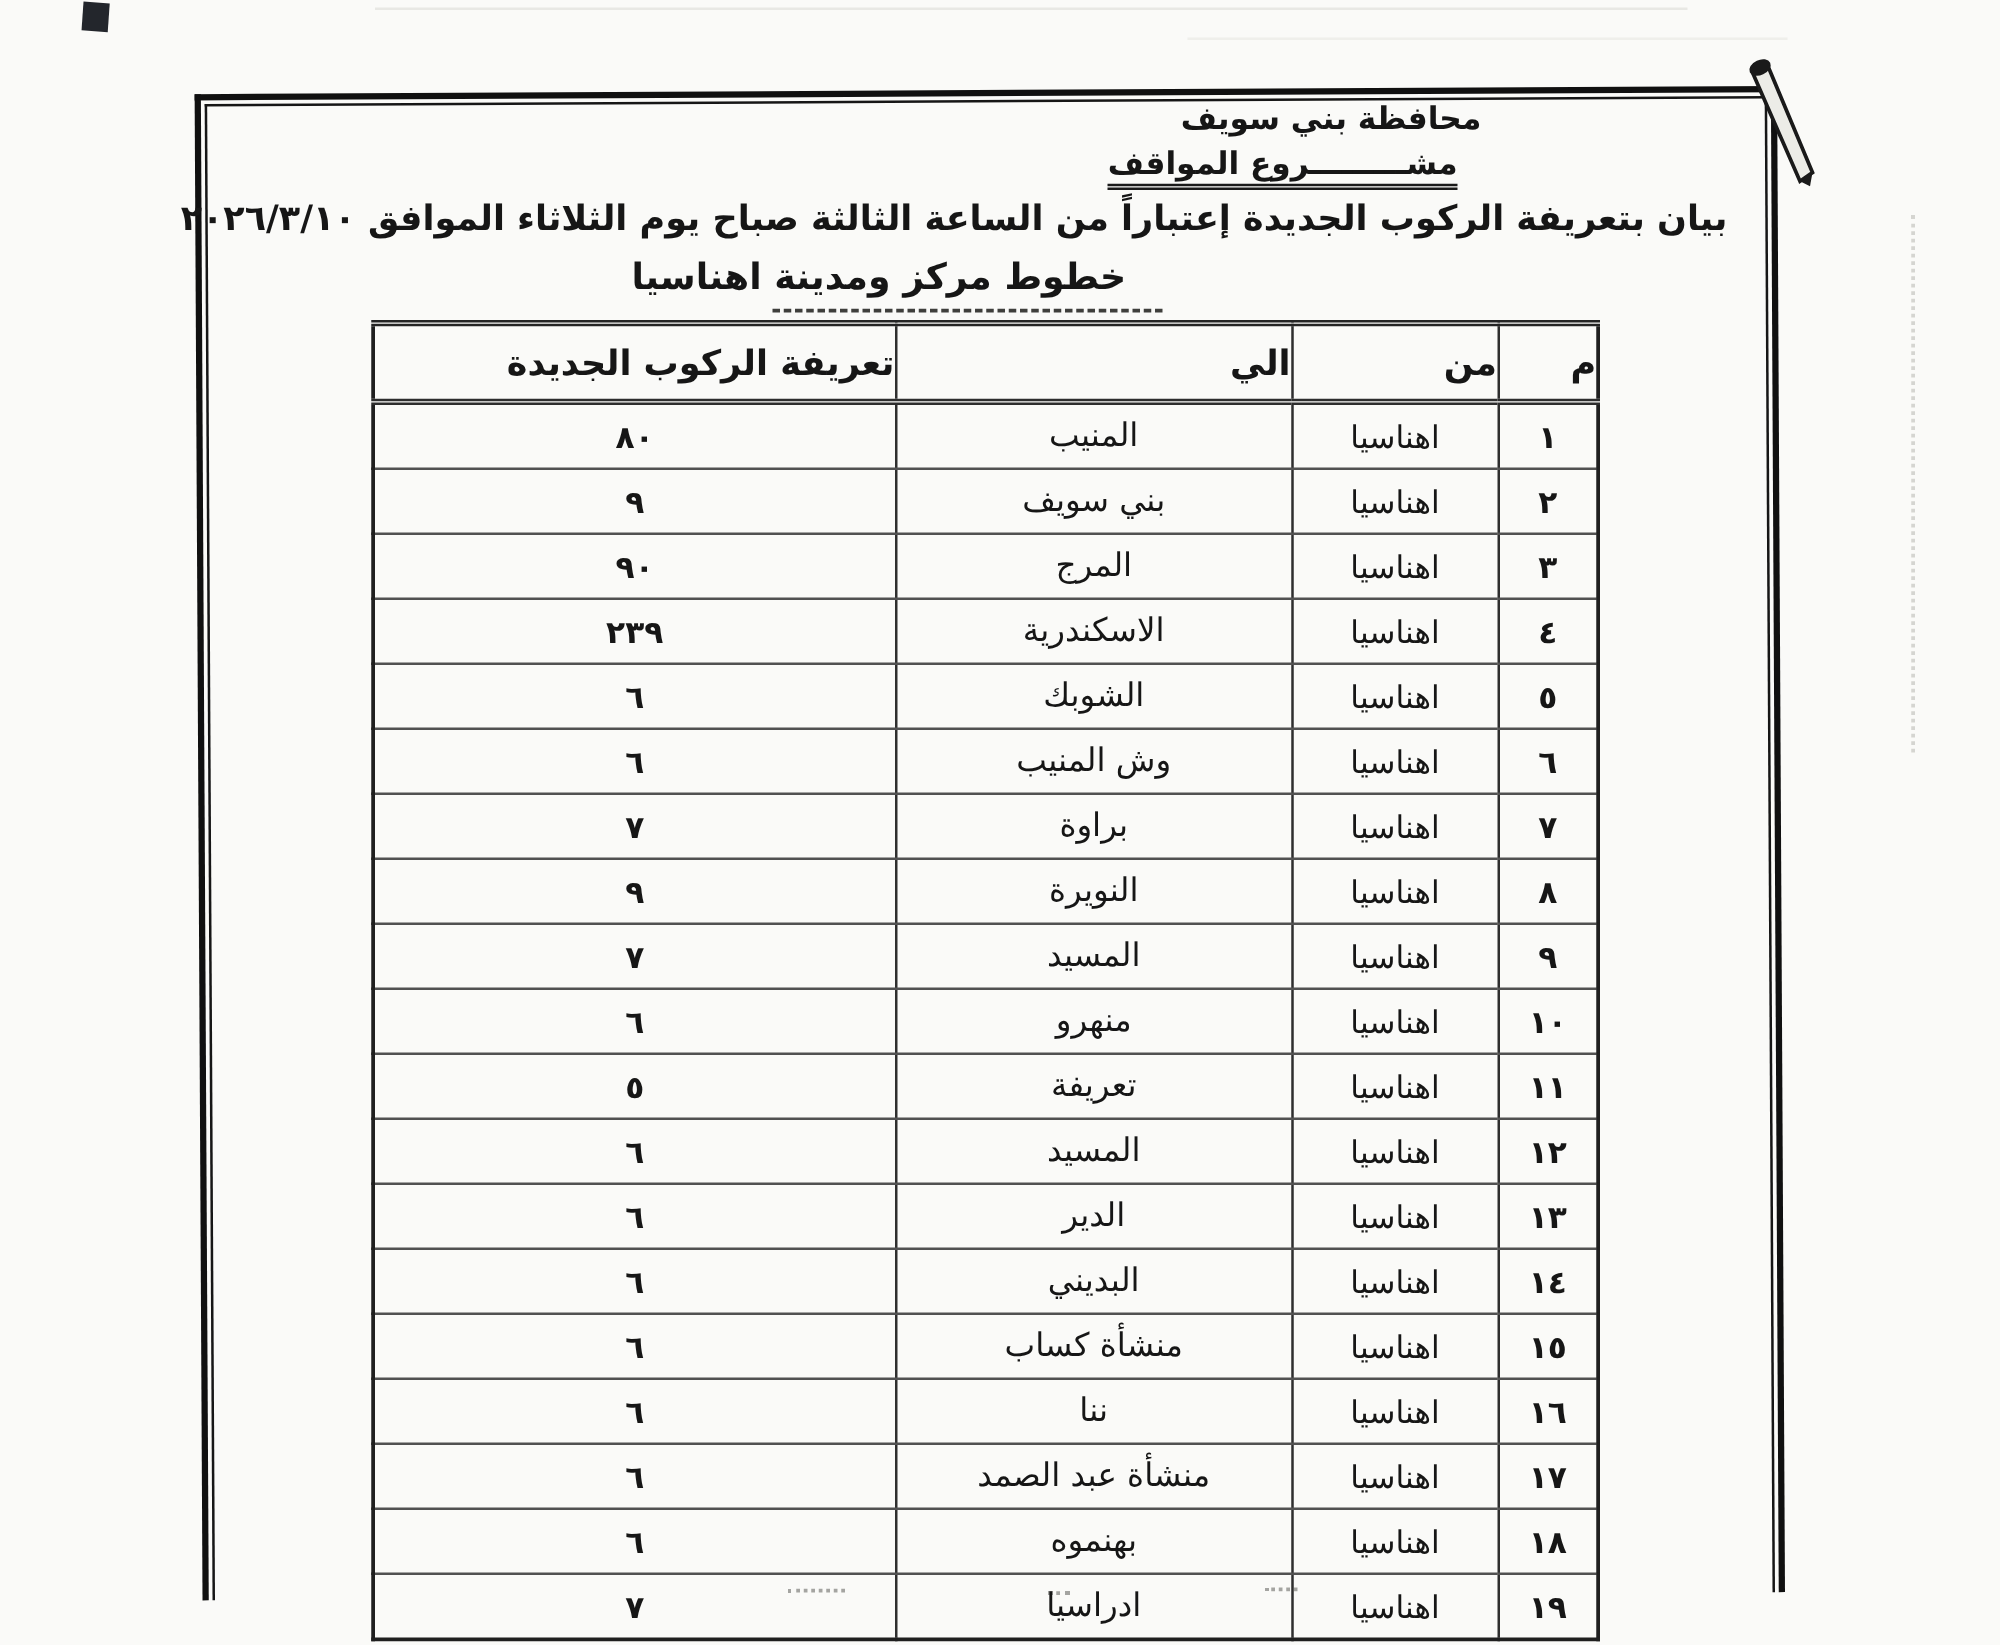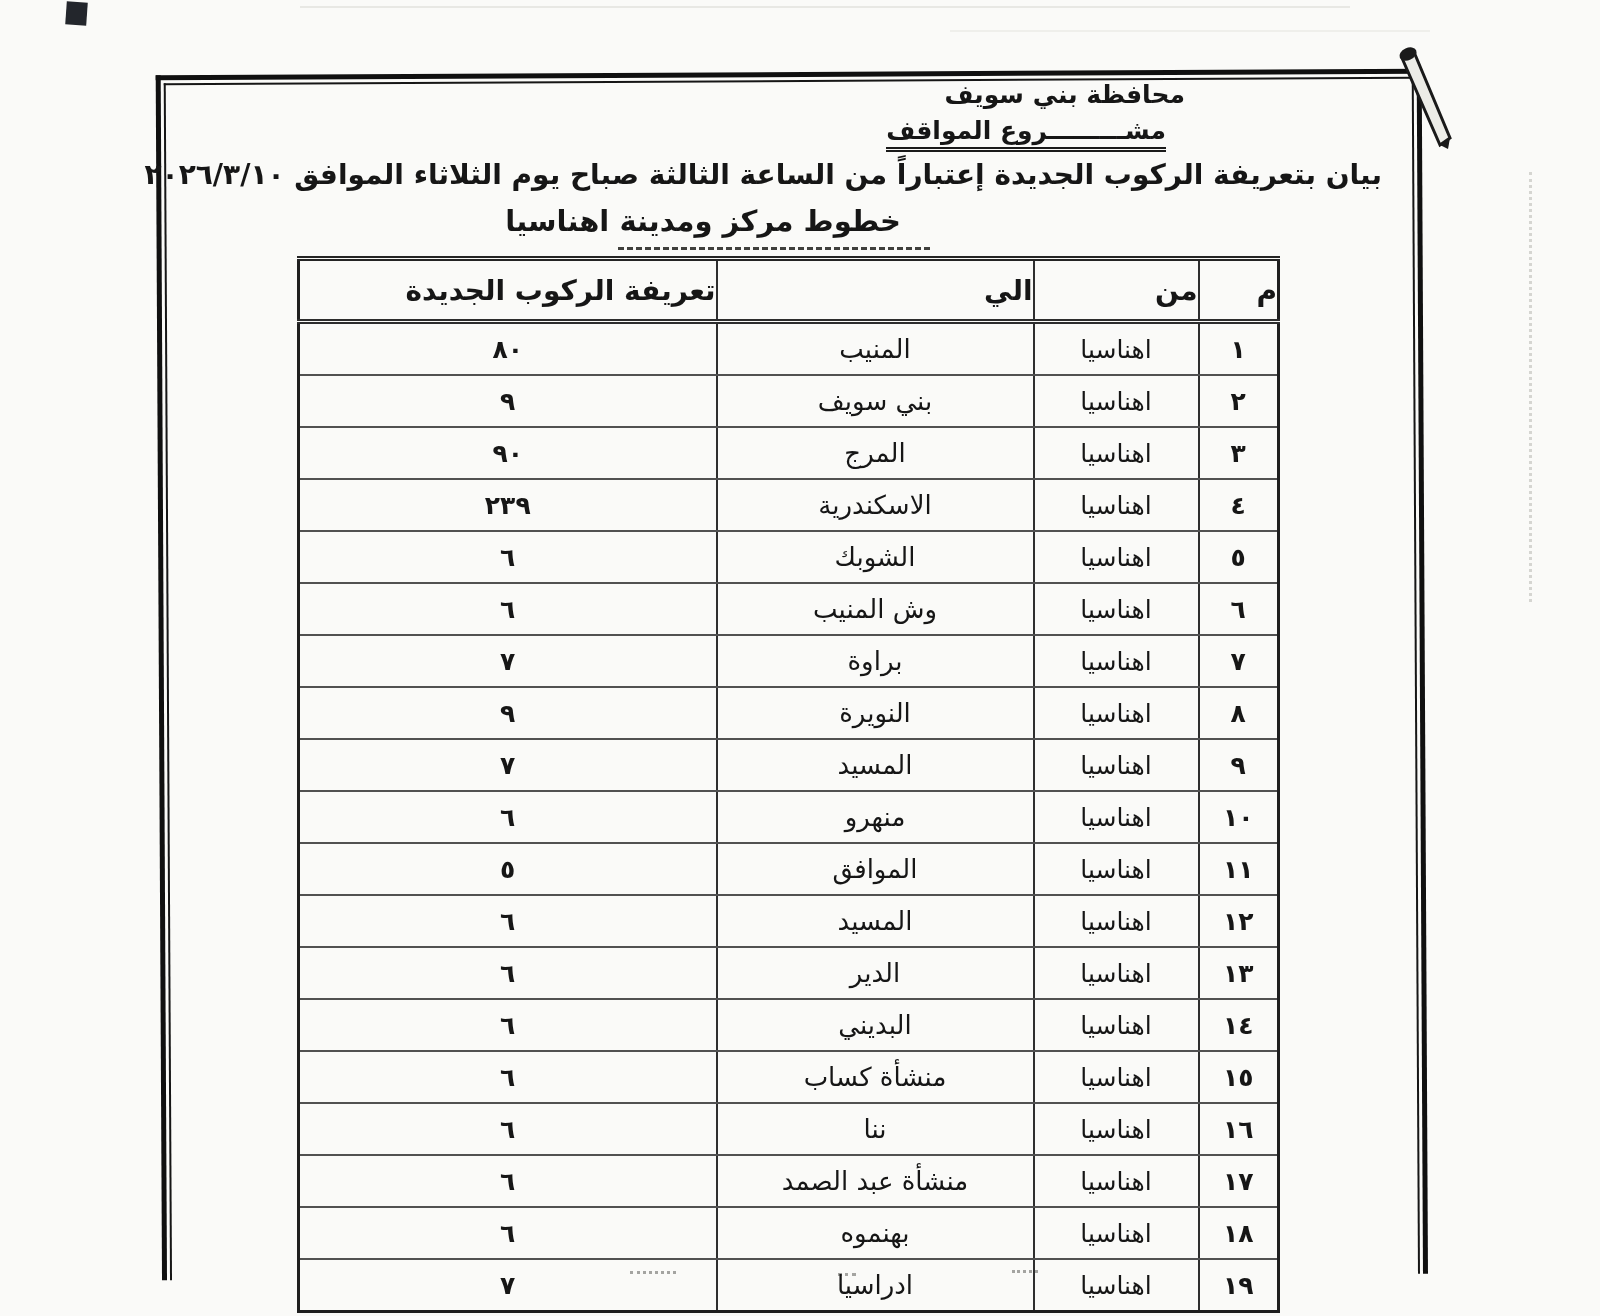--- a/index.html
+++ b/index.html
@@ -180,21 +180,21 @@
       </tr>
       <tr>
         <td class="c-num">١٠</td>
         <td class="c-from">اهناسيا</td>
         <td class="c-to">منهرو</td>
         <td class="c-fare">٦</td>
       </tr>
       <tr>
         <td class="c-num">١١</td>
         <td class="c-from">اهناسيا</td>
-        <td class="c-to">الموافق</td>
+        <td class="c-to">تعريفة</td>
         <td class="c-fare">٥</td>
       </tr>
       <tr>
         <td class="c-num">١٢</td>
         <td class="c-from">اهناسيا</td>
         <td class="c-to">المسيد</td>
         <td class="c-fare">٦</td>
       </tr>
       <tr>
         <td class="c-num">١٣</td>

